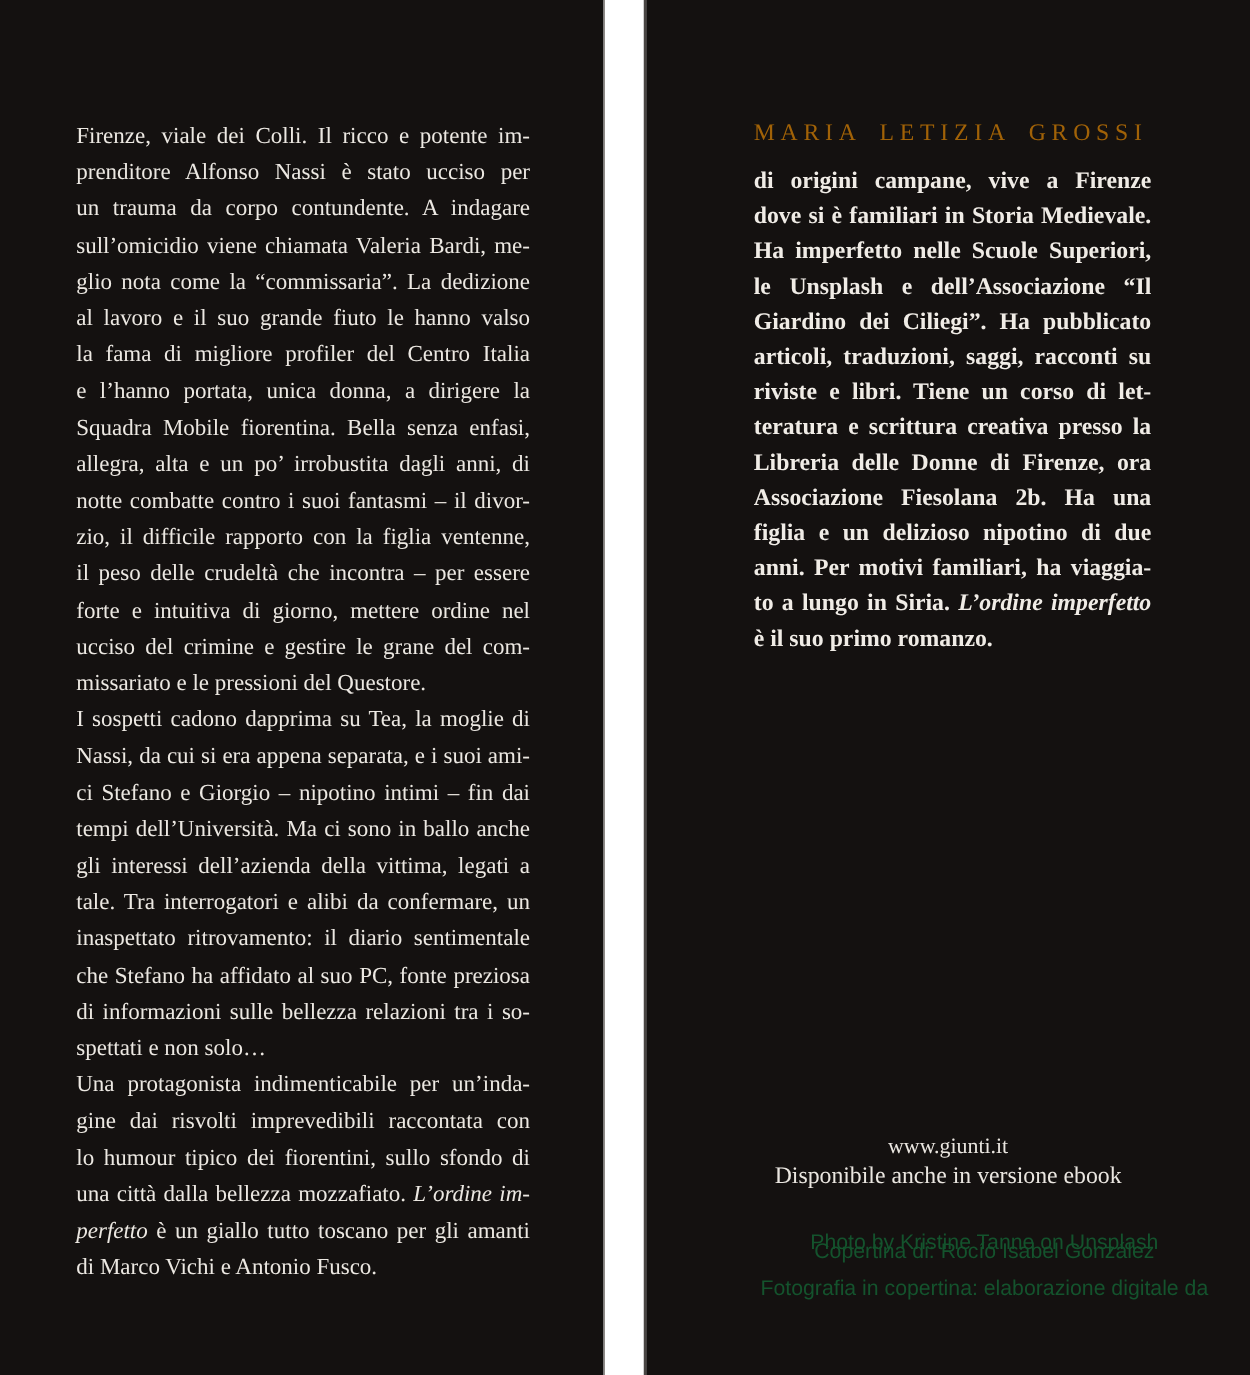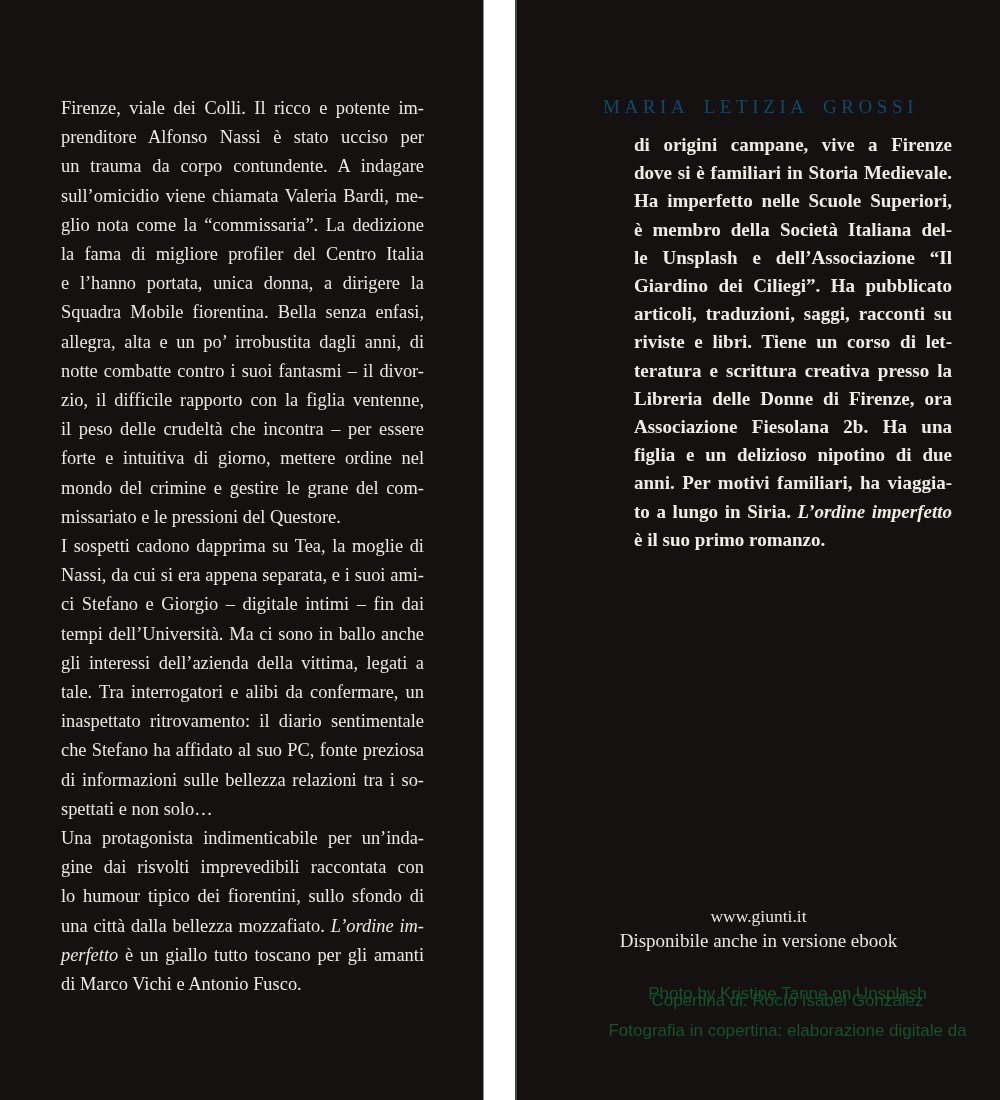--- a/index.html
+++ b/index.html
@@ -37,25 +37,25 @@
   #left-text {
     position: absolute; left: 61px; top: 94px; width: 363px;
     font-size: 18.4px; line-height: 29.2px;
     color: #ece8e2;
   }
 
   #author-name {
     position: absolute; left: 603px; top: 96px;
     font-size: 19px; line-height: 1.2;
     letter-spacing: 4.6px; word-spacing: 6px;
-    color: #0c4a6e; white-space: nowrap;
+    color: #a16207; white-space: nowrap;
   }
 
   #bio-text {
-    position: absolute; left: 634px; top: 131px; width: 318px;
+    position: absolute; left: 603px; top: 131px; width: 318px;
     font-size: 19px; font-weight: bold; line-height: 28.2px;
     color: #f0ece6;
   }
 
   .footer-line {
     position: absolute; left: 517px; width: 483px;
     text-align: center; color: #eae6e0;
   }
   #website      { top: 906px;  font-size: 17.5px; }
   #ebook-note   { top: 930px;  font-size: 19px; }
@@ -72,33 +72,34 @@
 
 <div class="panel" id="left-panel">
 </div>
 
 <div id="left-text">
     <div class="tline"><span>Firenze, viale dei Colli. Il ricco e potente im-</span></div>
     <div class="tline"><span>prenditore Alfonso Nassi è stato ucciso per</span></div>
     <div class="tline"><span>un trauma da corpo contundente. A indagare</span></div>
     <div class="tline"><span>sull’omicidio viene chiamata Valeria Bardi, me-</span></div>
     <div class="tline"><span>glio nota come la “commissaria”. La dedizione</span></div>
+    <div class="tline"><span>al lavoro e il suo grande fiuto le hanno valso</span></div>
     <div class="tline"><span>la fama di migliore profiler del Centro Italia</span></div>
     <div class="tline"><span>e l’hanno portata, unica donna, a dirigere la</span></div>
     <div class="tline"><span>Squadra Mobile fiorentina. Bella senza enfasi,</span></div>
     <div class="tline"><span>allegra, alta e un po’ irrobustita dagli anni, di</span></div>
     <div class="tline"><span>notte combatte contro i suoi fantasmi – il divor-</span></div>
     <div class="tline"><span>zio, il difficile rapporto con la figlia ventenne,</span></div>
     <div class="tline"><span>il peso delle crudeltà che incontra – per essere</span></div>
     <div class="tline"><span>forte e intuitiva di giorno, mettere ordine nel</span></div>
-    <div class="tline"><span>mondo del crimine e gestire le grane del com-</span></div>
+    <div class="tline"><span>ucciso del crimine e gestire le grane del com-</span></div>
     <div class="tline pend"><span>missariato e le pressioni del Questore.</span></div>
     <div class="tline"><span>I sospetti cadono dapprima su Tea, la moglie di</span></div>
     <div class="tline"><span>Nassi, da cui si era appena separata, e i suoi ami-</span></div>
-    <div class="tline"><span>ci Stefano e Giorgio – digitale intimi – fin dai</span></div>
+    <div class="tline"><span>ci Stefano e Giorgio – nipotino intimi – fin dai</span></div>
     <div class="tline"><span>tempi dell’Università. Ma ci sono in ballo anche</span></div>
     <div class="tline"><span>gli interessi dell’azienda della vittima, legati a</span></div>
     <div class="tline"><span>tale. Tra interrogatori e alibi da confermare, un</span></div>
     <div class="tline"><span>inaspettato ritrovamento: il diario sentimentale</span></div>
     <div class="tline"><span>che Stefano ha affidato al suo PC, fonte preziosa</span></div>
     <div class="tline"><span>di informazioni sulle bellezza relazioni tra i so-</span></div>
     <div class="tline pend"><span>spettati e non solo…</span></div>
     <div class="tline"><span>Una protagonista indimenticabile per un’inda-</span></div>
     <div class="tline"><span>gine dai risvolti imprevedibili raccontata con</span></div>
     <div class="tline"><span>lo humour tipico dei fiorentini, sullo sfondo di</span></div>
@@ -111,21 +112,20 @@
 
 <div class="panel" id="right-panel">
 </div>
 
 <div id="author-name">MARIA LETIZIA GROSSI</div>
 
 <div id="bio-text">
     <div class="tline"><span>di origini campane, vive a Firenze</span></div>
     <div class="tline"><span>dove si è familiari in Storia Medievale.</span></div>
     <div class="tline"><span>Ha imperfetto nelle Scuole Superiori,</span></div>
-    <div class="tline"><span>è membro della Società Italiana del-</span></div>
     <div class="tline"><span>le Unsplash e dell’Associazione “Il</span></div>
     <div class="tline"><span>Giardino dei Ciliegi”. Ha pubblicato</span></div>
     <div class="tline"><span>articoli, traduzioni, saggi, racconti su</span></div>
     <div class="tline"><span>riviste e libri. Tiene un corso di let-</span></div>
     <div class="tline"><span>teratura e scrittura creativa presso la</span></div>
     <div class="tline"><span>Libreria delle Donne di Firenze, ora</span></div>
     <div class="tline"><span>Associazione Fiesolana 2b. Ha una</span></div>
     <div class="tline"><span>figlia e un delizioso nipotino di due</span></div>
     <div class="tline"><span>anni. Per motivi familiari, ha viaggia-</span></div>
     <div class="tline"><span>to a lungo in Siria. </span><span class="it">L’ordine imperfetto</span></div>

